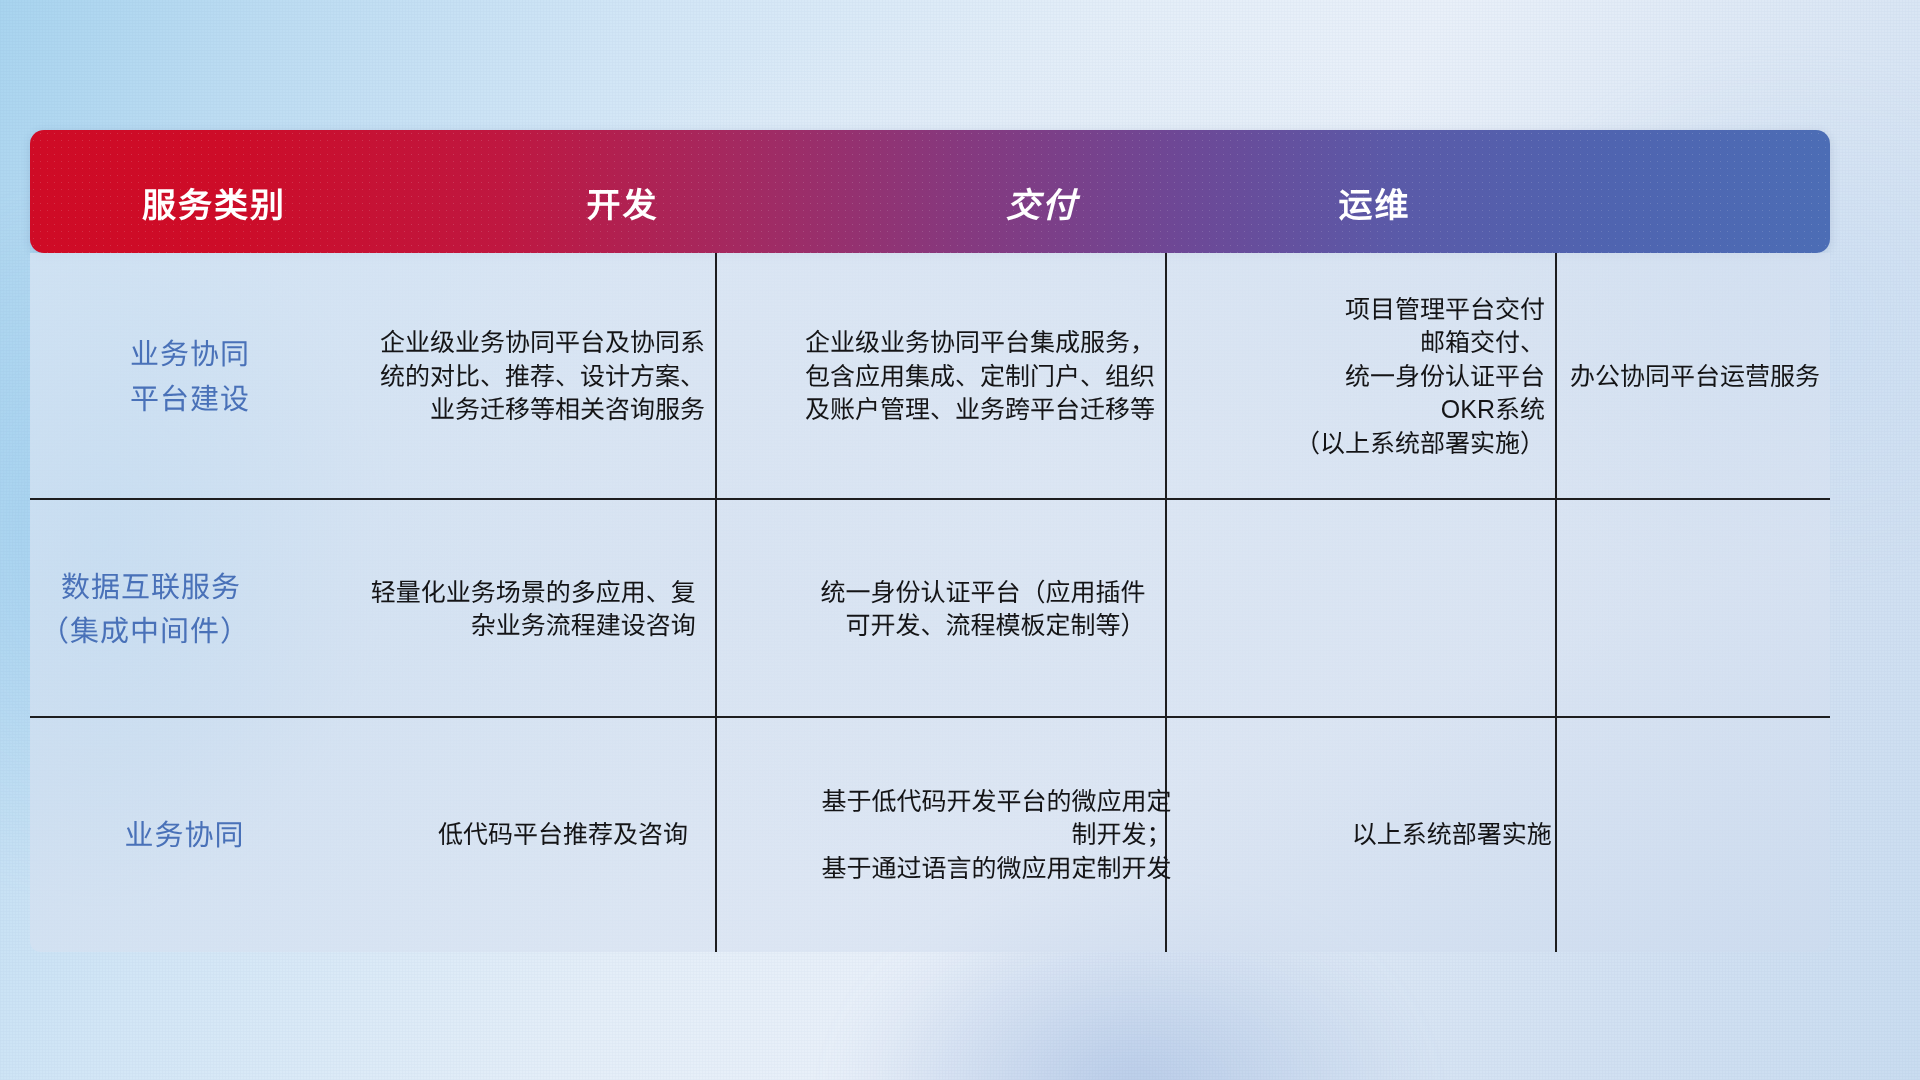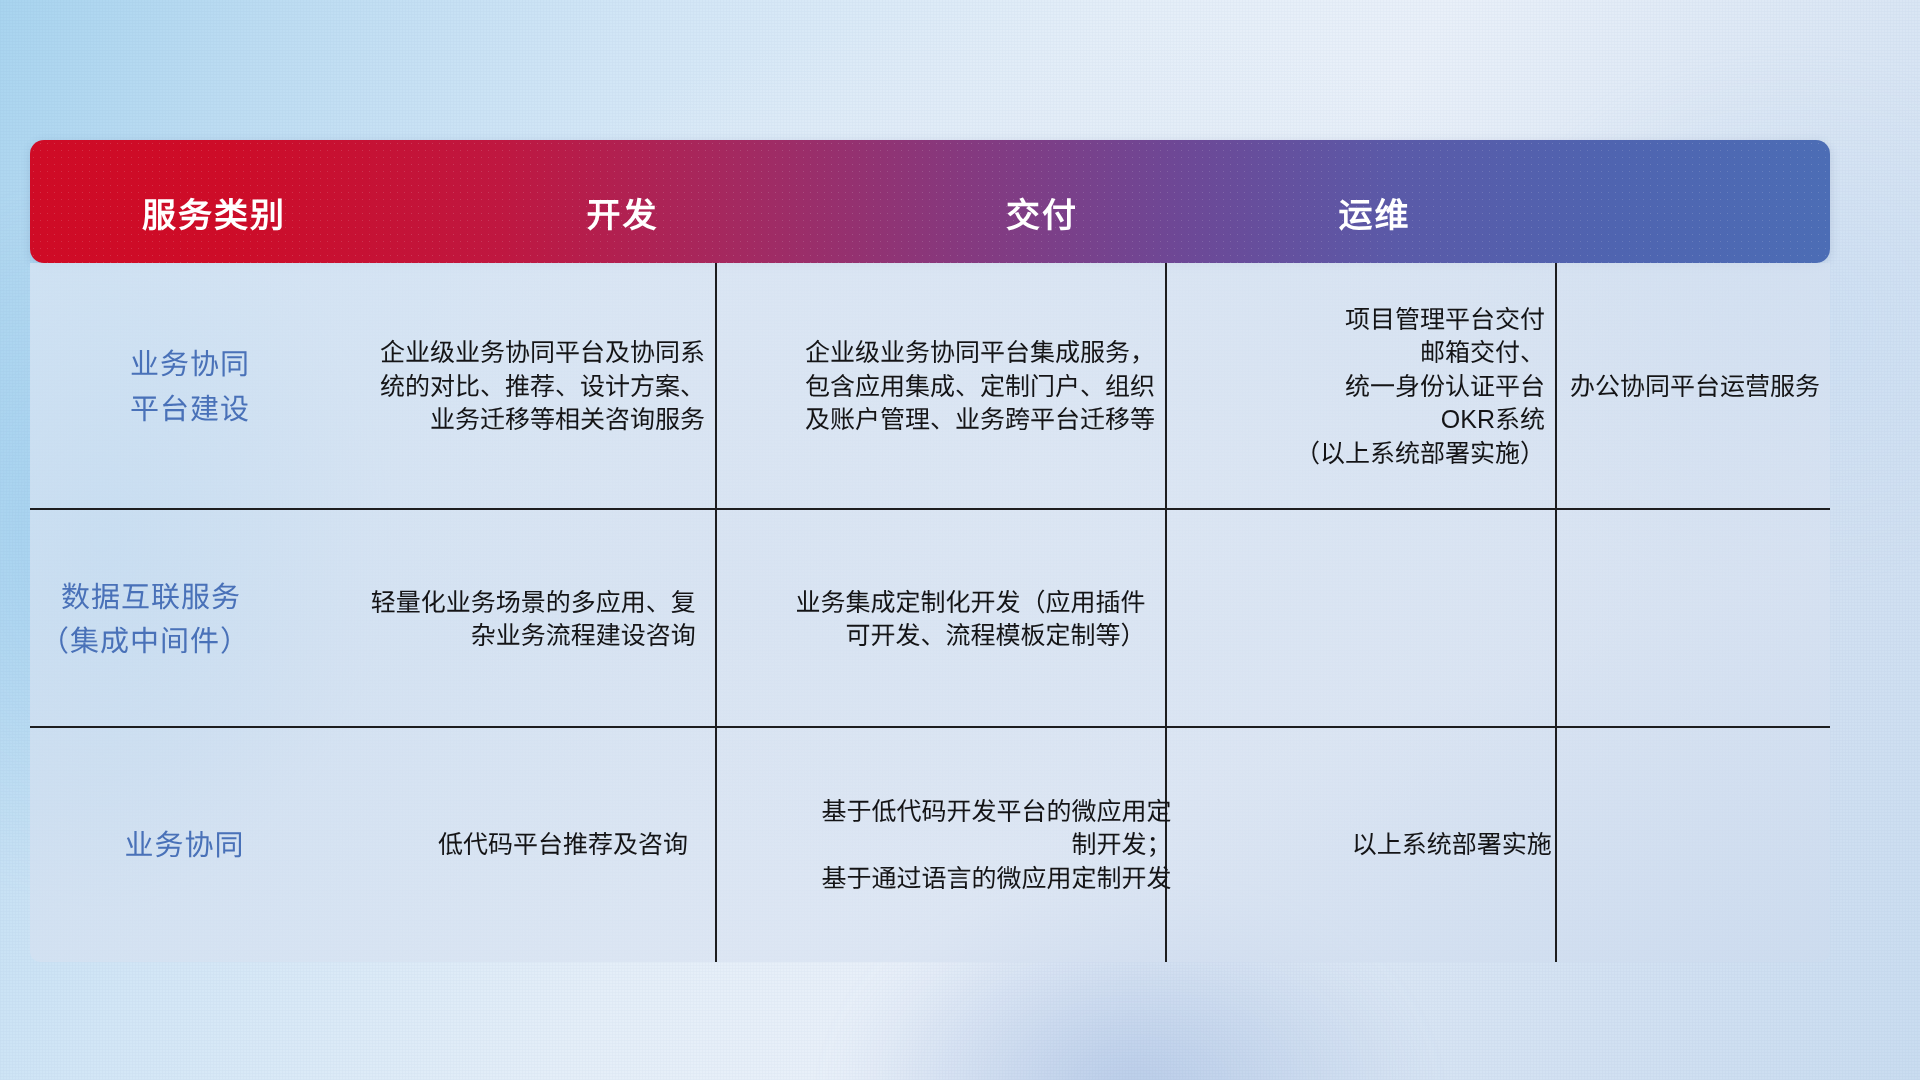--- a/index.html
+++ b/index.html
@@ -54,21 +54,21 @@
     position:absolute; inset:0;
     opacity:.05;
     background-image:
       repeating-linear-gradient(0deg, rgba(60,90,140,.55) 0 1px, rgba(0,0,0,0) 1px 3px),
       repeating-linear-gradient(90deg, rgba(60,90,140,.45) 0 1px, rgba(0,0,0,0) 1px 3px);
   }
 
   
   #service-table {
     position:absolute;
-    left:30px; top:140px;
+    left:30px; top:130px;
     width:1800px;
     height:822px;
   }
 
   
   .tbl-header {
     position:relative;
     height:123px;
     border-radius:14px;
     background:linear-gradient(90deg,
@@ -172,21 +172,21 @@
 <div id="bg-glow-c"></div>
 <div id="bg-glow-b"></div>
 <div id="bg-glow-a"></div>
 <div id="bg-noise"></div>
 
 <div id="service-table">
 
   <div class="tbl-header">
     <div class="hcell" style="width:368px;">服务类别</div>
     <div class="hcell" style="width:449px;">开发</div>
-    <div class="hcell" style="width:390px;">交付</div>
+    <div class="hcell" style="width:390px;font-style:italic;">交付</div>
     <div class="hcell" style="width:275px;">运维</div>
   </div>
 
   <div class="tbl-body">
 
     <div class="vline" id="vline-1"></div>
     <div class="vline" id="vline-2"></div>
     <div class="vline" id="vline-3"></div>
 
     <div class="tbl-row r1">
@@ -204,21 +204,21 @@
 OKR系统
 （以上系统部署实施）</div>
       <div class="cell" style="width:275px;">办公协同平台运营服务</div>
     </div>
 
     <div class="tbl-row r2">
       <div class="cell category" style="width:230px;">数据互联服务
 （集成中间件）</div>
       <div class="cell" style="width:455px;">轻量化业务场景的多应用、复
 杂业务流程建设咨询</div>
-      <div class="cell" style="width:450px;">业务集成定制化开发（应用插件
+      <div class="cell" style="width:450px;">统一身份认证平台（应用插件
 可开发、流程模板定制等）</div>
       <div class="cell" style="width:390px;"></div>
       <div class="cell" style="width:275px;"></div>
     </div>
 
     <div class="tbl-row r3">
       <div class="cell category" style="width:230px;">业务协同</div>
       <div class="cell" style="width:455px;">低代码平台推荐及咨询</div>
       <div class="cell" style="width:450px;margin-left:45px;">基于低代码开发平台的微应用定
 制开发；

